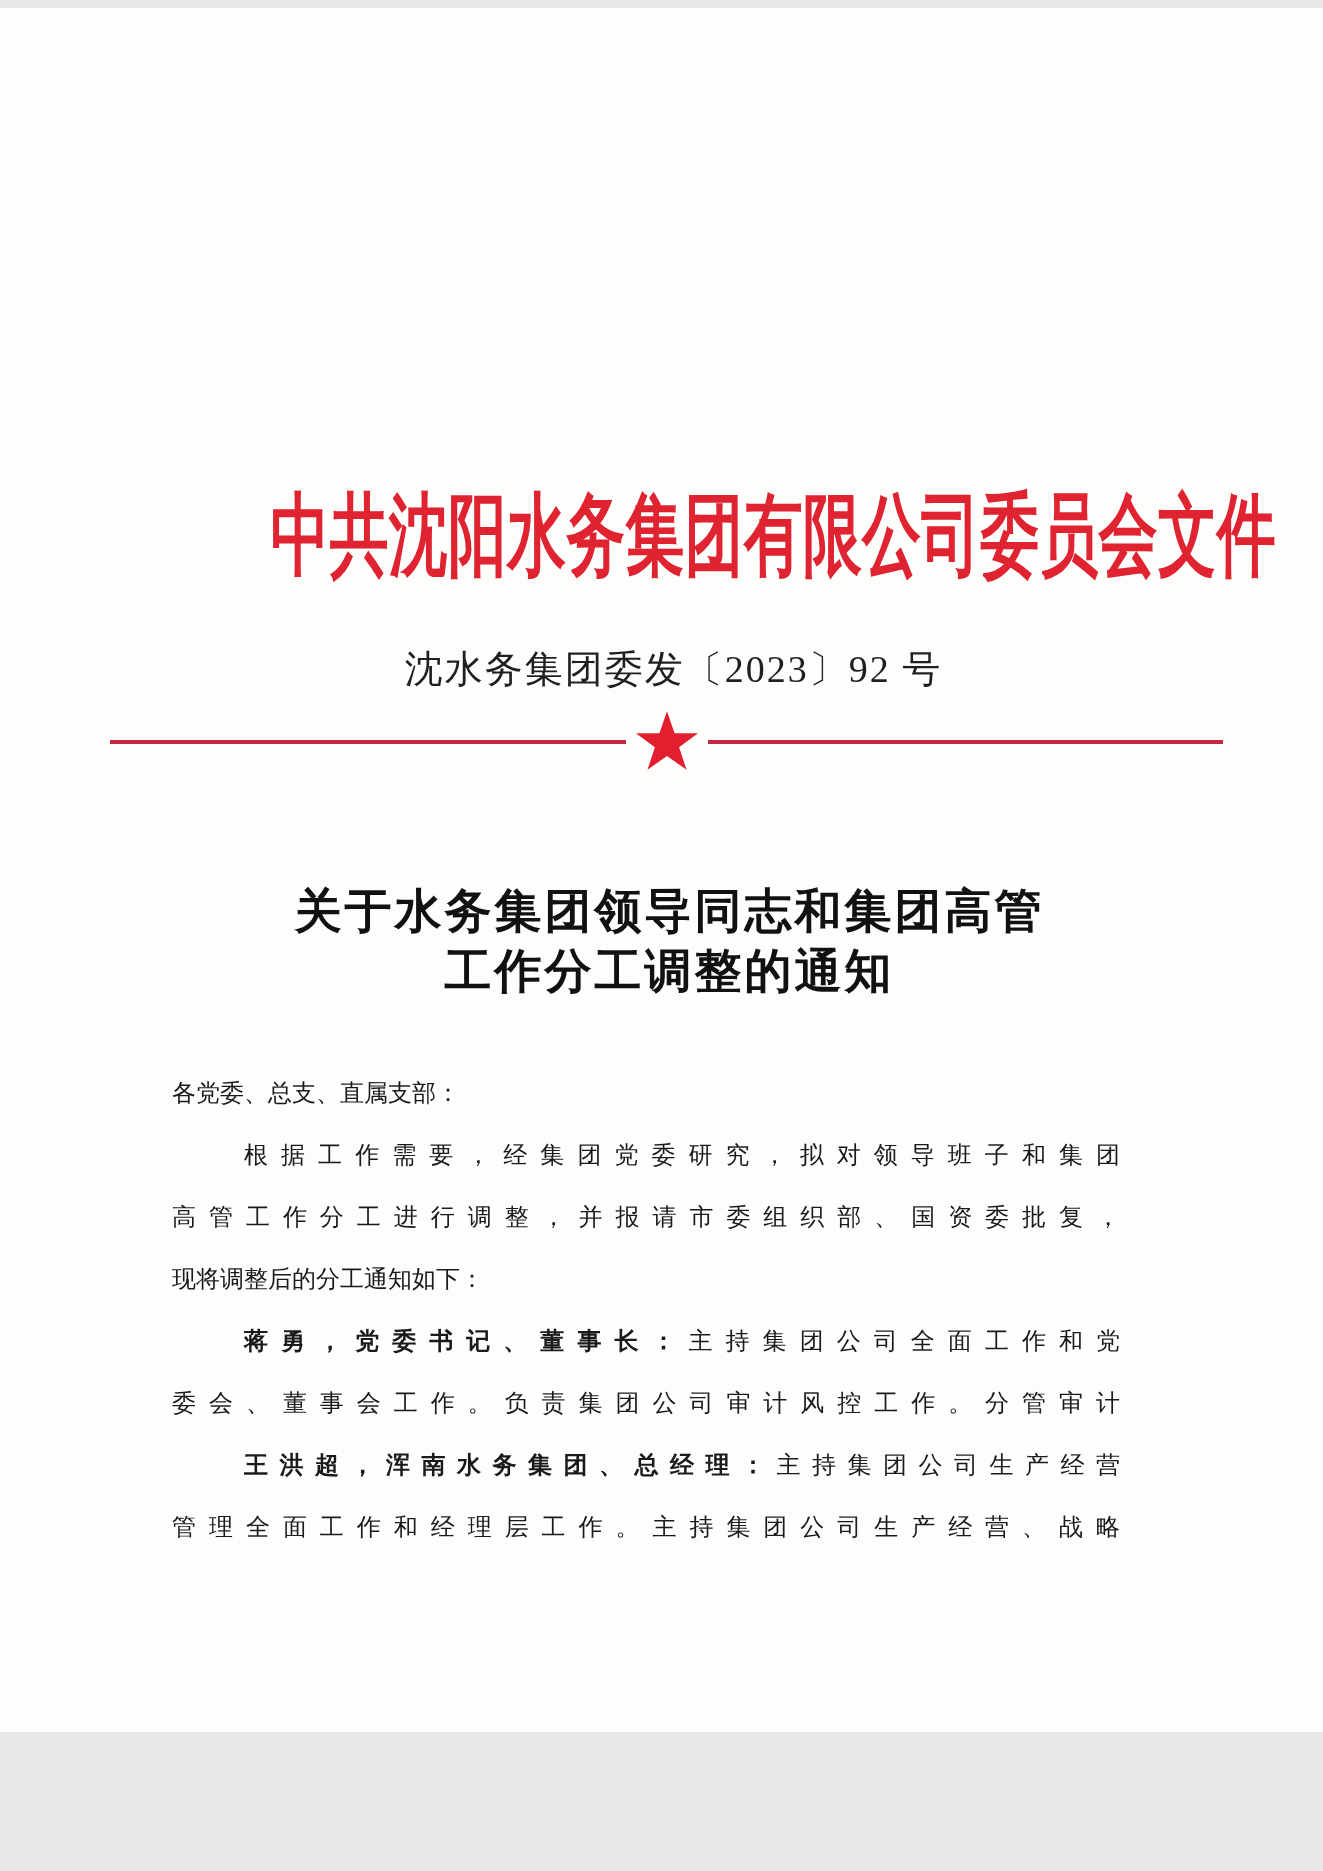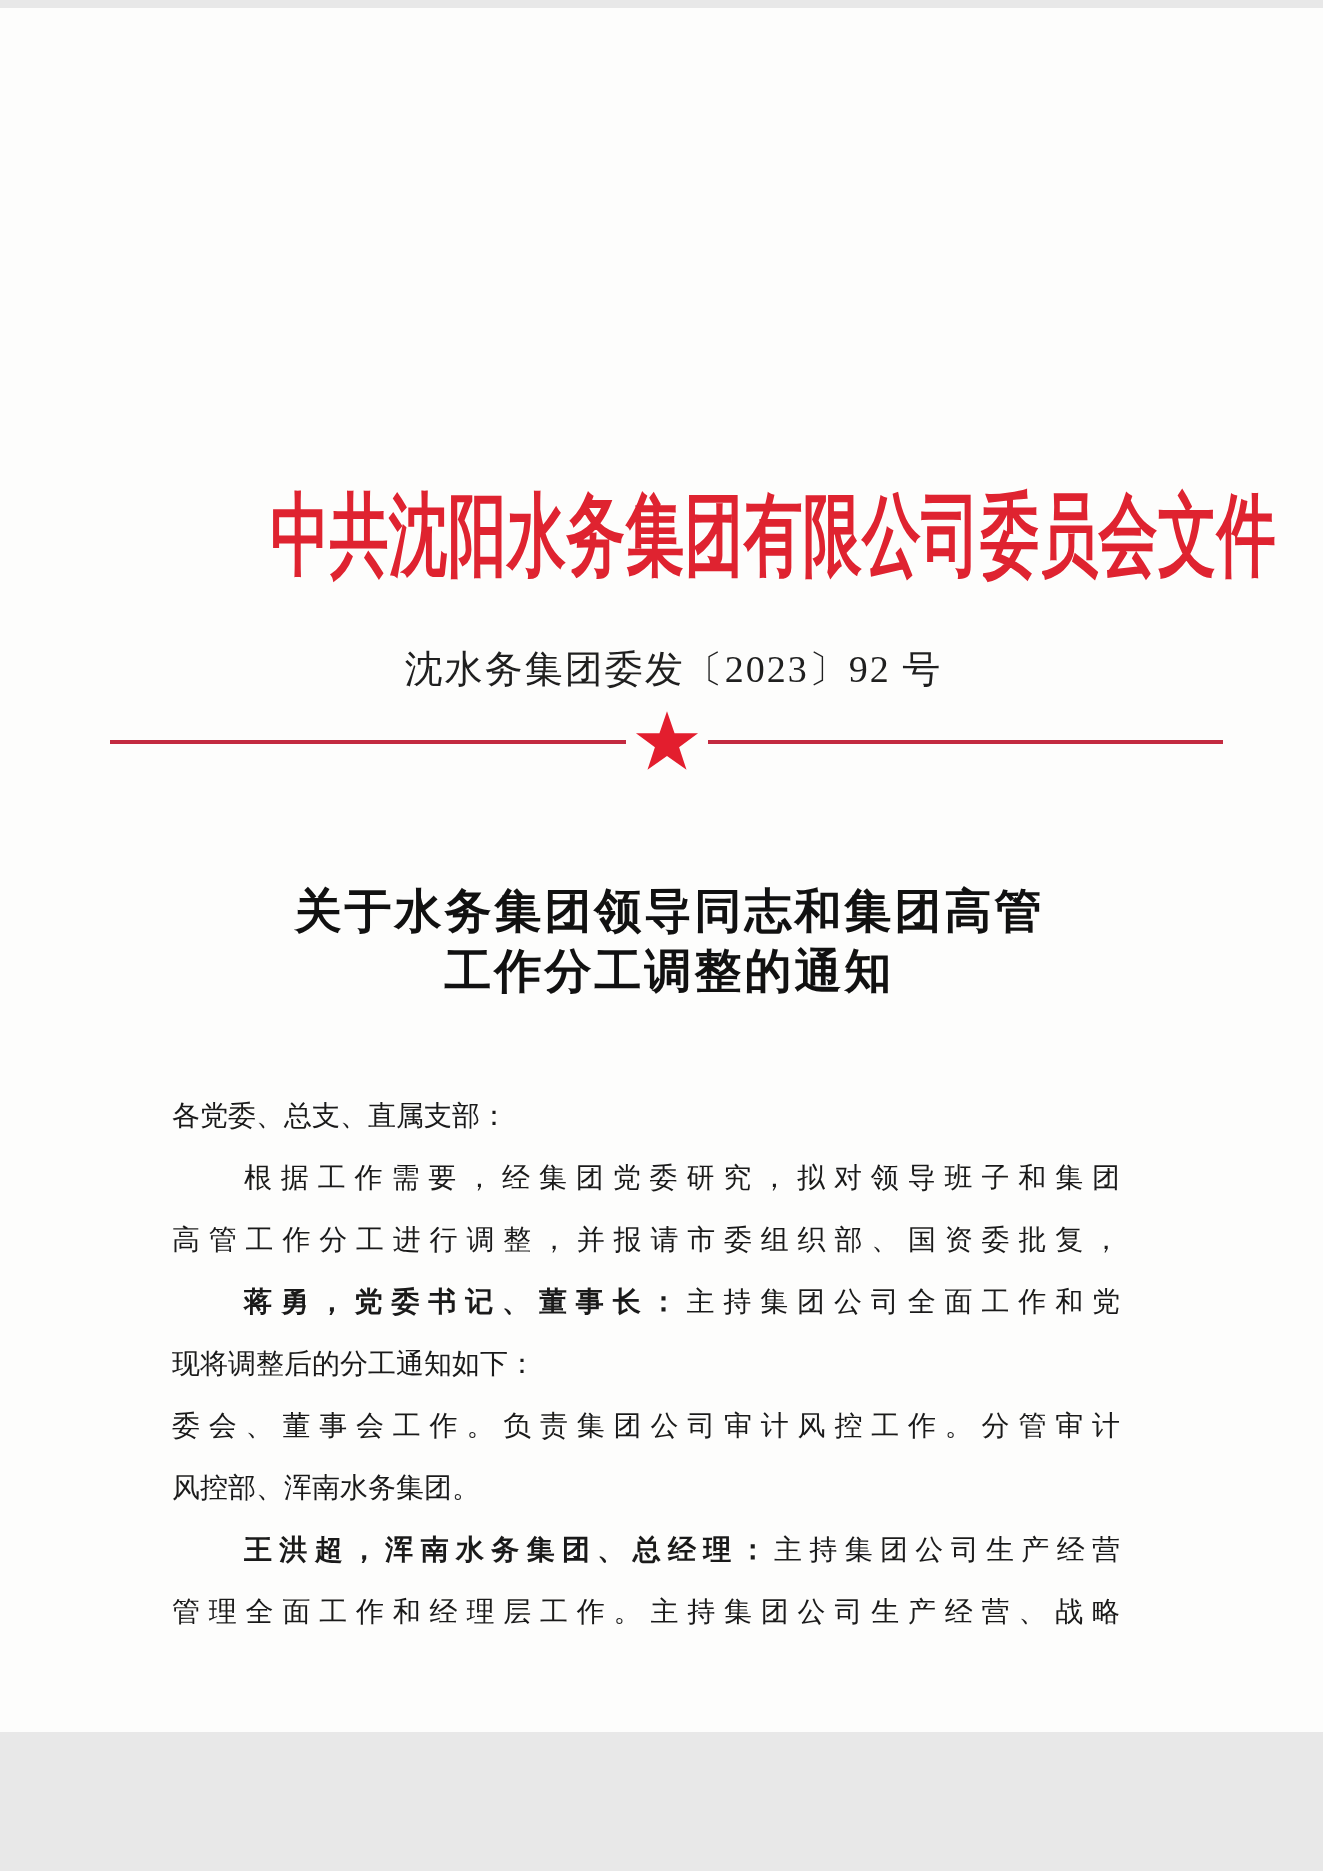--- a/index.html
+++ b/index.html
@@ -60,22 +60,22 @@
     position:absolute;top:873px;left:8px;width:100%;
     text-align:center;
     font-size:47px;line-height:60px;
     font-weight:bold;
     color:#111;
     letter-spacing:3px;
     font-family:"Liberation Serif","DejaVu Serif",serif;
   }
   
   .body-text{
-    position:absolute;top:1077px;left:172px;width:948px;
-    font-size:28px;line-height:62px;
+    position:absolute;top:1054px;left:172px;width:948px;
+    font-size:24px;line-height:62px;
     color:var(--ink);
     font-family:"Liberation Serif","DejaVu Serif",serif;
   }
   .body-line{height:62px;overflow:hidden;}
   .body-line.indent{text-indent:72px;}
   .body-line.fill{text-align:justify;text-align-last:justify;}
   .bold-name{
     font-weight:bold;
     font-family:"Liberation Sans","DejaVu Sans",sans-serif;
   }
@@ -110,23 +110,22 @@
 
   <div class="doc-title">
     <div>关于水务集团领导同志和集团高管</div>
     <div>工作分工调整的通知</div>
   </div>
 
   <div class="body-text">
       <div class="body-line">各党委、总支、直属支部：</div>
       <div class="body-line indent fill">根据工作需要，经集团党委研究，拟对领导班子和集团</div>
       <div class="body-line fill">高管工作分工进行调整，并报请市委组织部、国资委批复，</div>
+      <div class="body-line">现将调整后的分工通知如下：</div>
       <div class="body-line indent fill"><span class="bold-name">蒋勇，党委书记、董事长：</span>主持集团公司全面工作和党</div>
-      <div class="body-line">现将调整后的分工通知如下：</div>
       <div class="body-line fill">委会、董事会工作。负责集团公司审计风控工作。分管审计</div>
-      <div class="body-line">风控部、浑南水务集团。</div>
       <div class="body-line indent fill"><span class="bold-name">王洪超，浑南水务集团、总经理：</span>主持集团公司生产经营</div>
       <div class="body-line fill">管理全面工作和经理层工作。主持集团公司生产经营、战略</div>
     </div>
 
   <div class="page-number">—1—</div>
 
 </div>
 
 </body></html>

